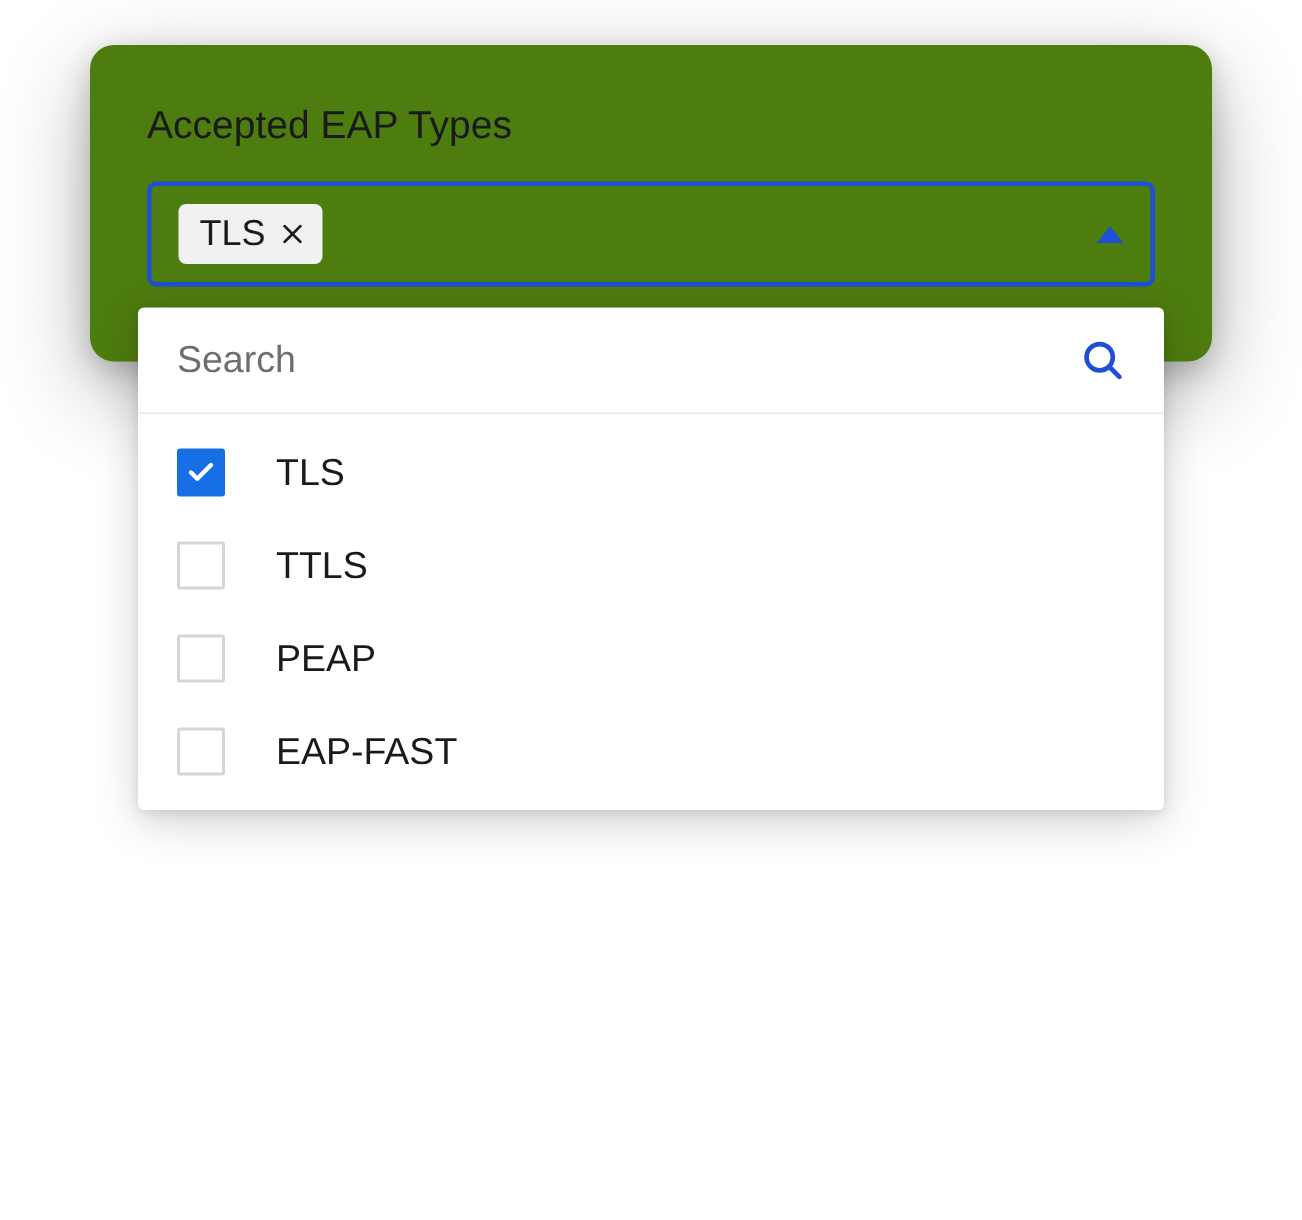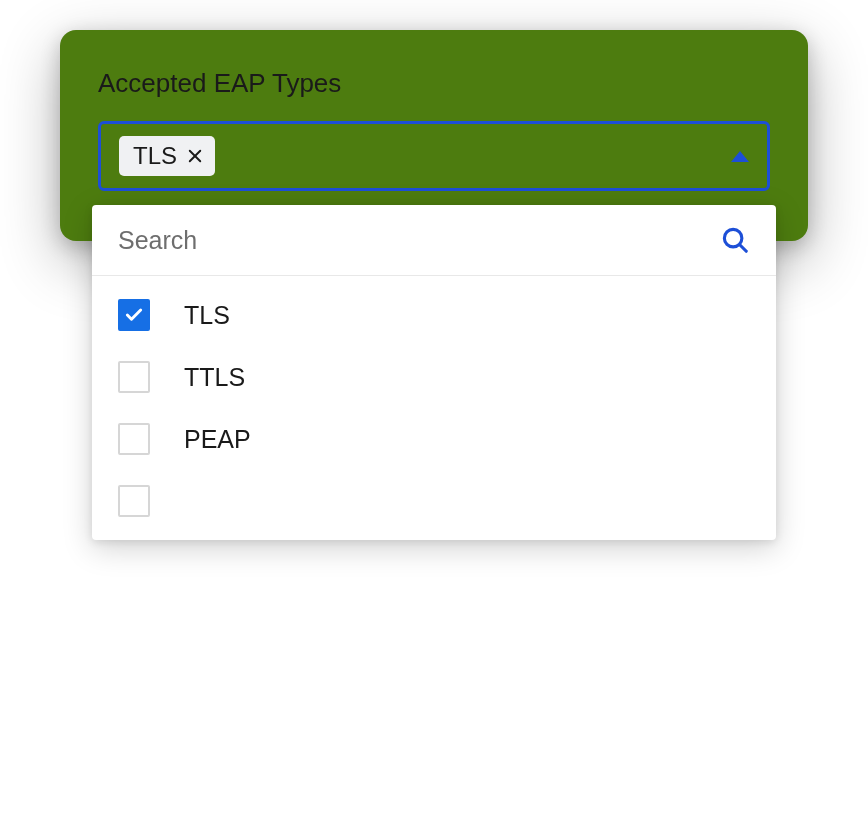--- a/index.html
+++ b/index.html
@@ -207,18 +207,19 @@
       </div>
 
       <div class="option-item">
         <div class="checkbox"></div>
         <span class="option-label">PEAP</span>
       </div>
 
 
       <div class="option-item">
         <div class="checkbox"></div>
+        <span class="option-label">EAP-FAST</span>
       </div>
 
     </div>
   </div>
 
 </div>
 
 </body></html>

